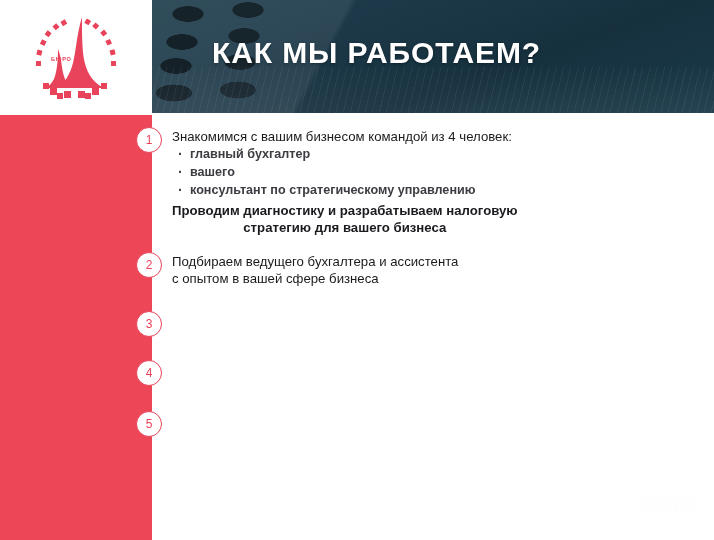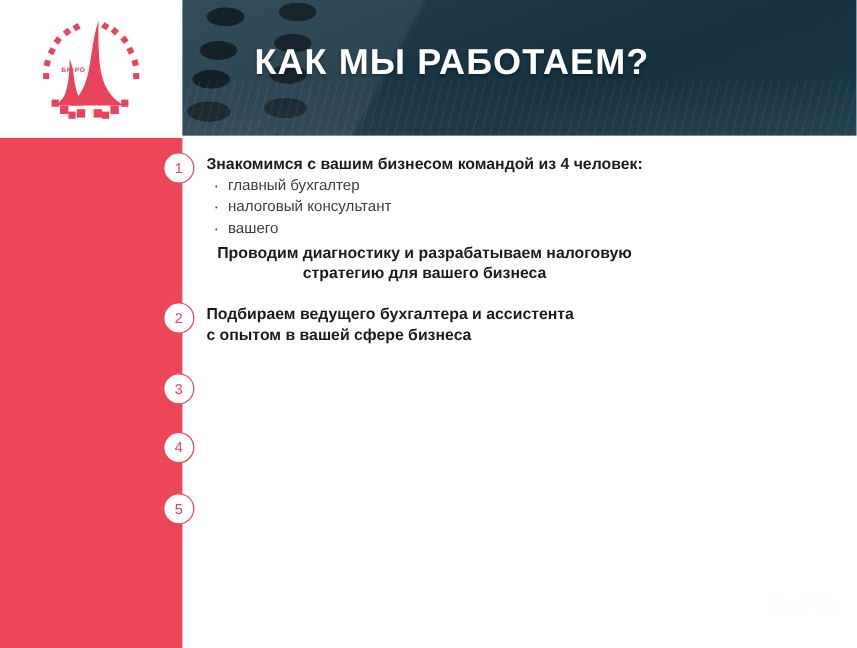--- a/index.html
+++ b/index.html
@@ -107,33 +107,33 @@
     display: flex; align-items: center; justify-content: center;
     margin-top: 1px;
     z-index: 4;
   }
   .step-body {
     margin-left: 10px;
     padding-top: 2px;
   }
   .step-title {
     font-size: 13.2px;
-    font-weight: bold;
+    font-weight: normal;
     color: #1b1b1f;
     line-height: 1.32;
     white-space: pre-line;
   }
   .bullets {
     list-style: none;
     margin: 1px 0 2px 0;
   }
   .bullets li {
     position: relative;
     font-size: 12.6px;
-    font-weight: normal;
+    font-weight: bold;
     color: #3c3c42;
     line-height: 1.42;
     padding-left: 18px;
   }
   .bullets li::before {
     content: "\00B7";
     position: absolute;
     left: 6px; top: -1px;
     color: #3c3c42;
     font-size: 14px;
@@ -228,22 +228,22 @@
   <div class="red-column"></div>
 
   <div class="content">
 
     <div class="step s1">
       <div class="step-num">1</div>
       <div class="step-body">
         <div class="step-title">Знакомимся с вашим бизнесом командой из 4 человек:</div>
         <ul class="bullets">
           <li>главный бухгалтер</li>
-          <li>налоговый консультант</li>
           <li>вашего</li>
+          <li>консультант по стратегическому управлению</li>
         </ul>
         <div class="step-after">Проводим диагностику и разрабатываем налоговую
 стратегию для вашего бизнеса</div>
       </div>
     </div>
 
     <div class="step s2">
       <div class="step-num">2</div>
       <div class="step-body">
         <div class="step-title">Подбираем ведущего бухгалтера и ассистента

